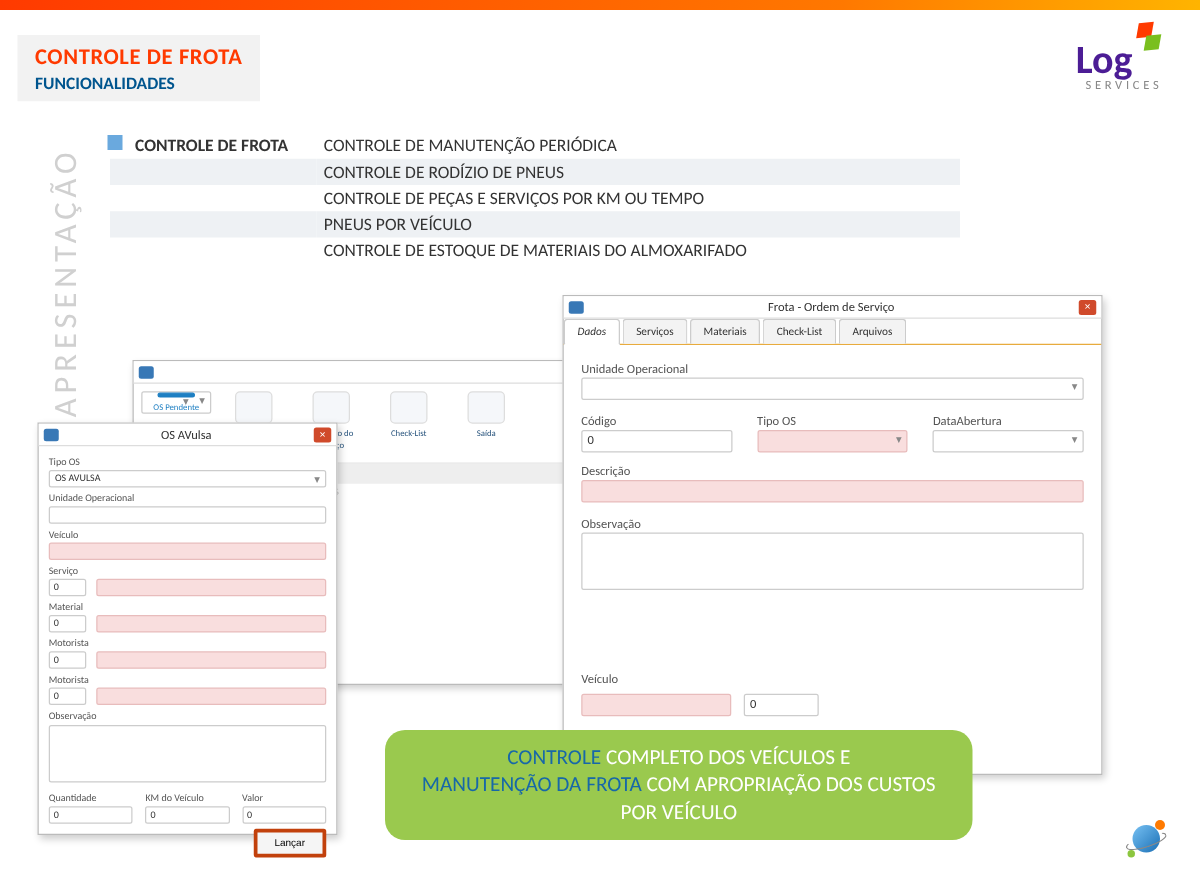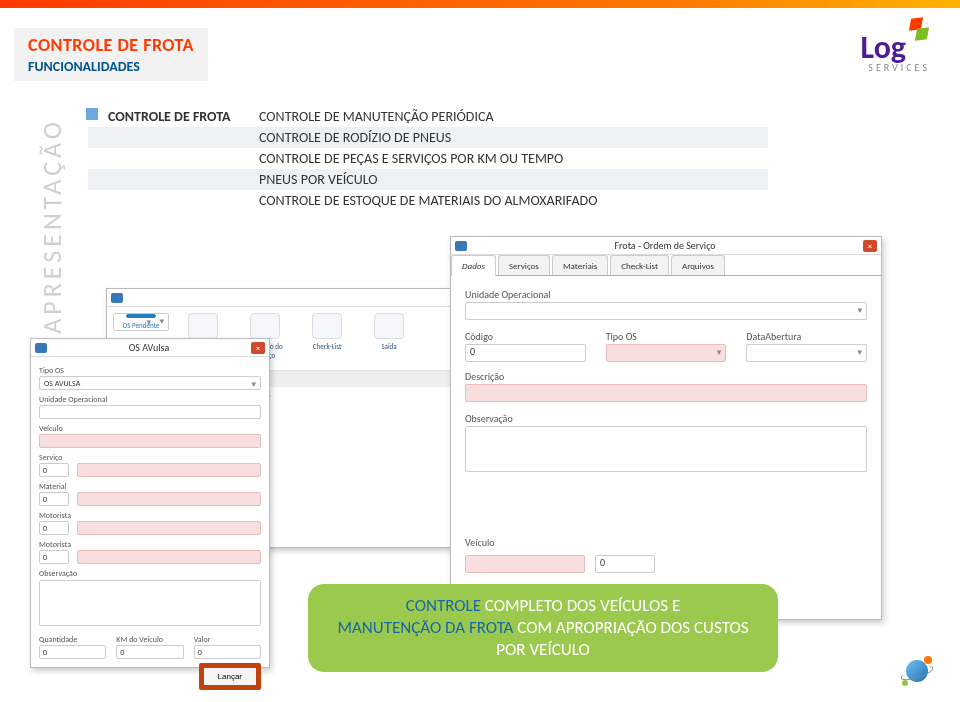--- a/index.html
+++ b/index.html
@@ -128,21 +128,21 @@
   .gheader { background:#eee; font-size:8px; padding:3px 4px; color:#555;}
   .ghl { display:flex; gap:60px; padding:2px 4px; font-size:8px; color:#555;}
   .grow { padding:2px 4px; font-size:8px; color:#555;}
 
   
   .win-avulsa { top:338px; left:30px; width:240px; height:330px; z-index:5;}
   .av-body { padding:4px 8px 8px 8px;}
   .av-row { display:flex; gap:8px;}
   .av-row .col { flex:1; }
   .big-field { border:1px solid #ccc; height:46px; border-radius:2px; margin-top:2px;}
-  .btn-lancar { border:5px solid #c2410c; background:#f5f5f5; font-size:8px; padding:4px 14px; border-radius:2px; float:right; margin-top:4px;}
+  .btn-lancar { border:3px solid #c2410c; background:#f5f5f5; font-size:8px; padding:4px 14px; border-radius:2px; float:right; margin-top:4px;}
 
   
   .win-frota { top:236px; left:450px; width:432px; height:384px;}
   .tabs { display:flex; border-bottom:1px solid #e8ab3d; font-size:9px;}
   .tab { padding:4px 10px; border:1px solid #ccc; border-bottom:none; background:#f3f3f3; margin-right:2px; border-top-left-radius:3px; border-top-right-radius:3px;}
   .tab.active { background:#fff; border-bottom:1px solid #fff; margin-bottom:-1px;font-style:italic;}
   .frota-body { padding:8px 14px;}
   .sel { border:1px solid #ccc; height:18px; border-radius:2px; position:relative;}
   .sel::after { content:"▾"; position:absolute; right:4px; top:1px; font-size:9px; color:#888;}
   .sel.pink { background:#f9dede; border-color:#e8bcbc;}

